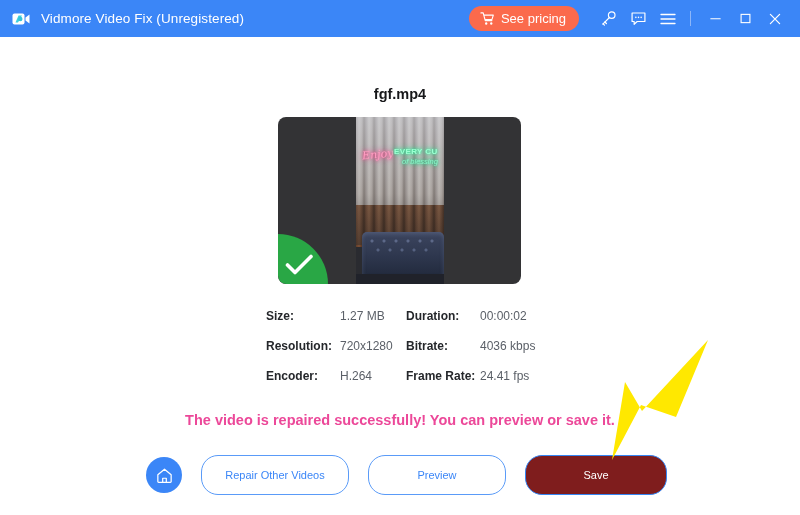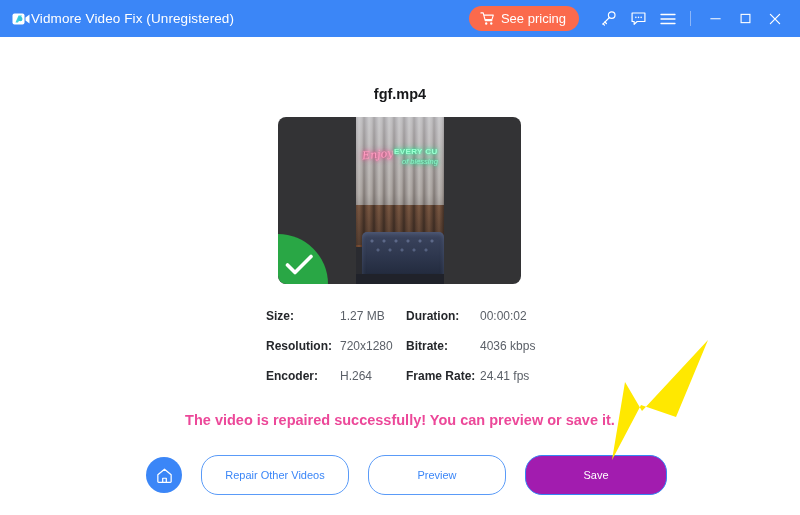--- a/index.html
+++ b/index.html
@@ -24,20 +24,21 @@
     background: #3b86f7;
     display: flex;
     align-items: center;
   }
   .app-logo {
     margin-left: 11px;
     width: 20px; height: 20px;
     display: block;
   }
   .app-title {
+    margin-left: 10px;
     color: #ffffff;
     font-size: 13.5px;
     letter-spacing: 0.1px;
     white-space: nowrap;
   }
   .tb-right {
     margin-left: auto;
     display: flex;
     align-items: center;
     height: 100%;
@@ -291,21 +292,21 @@
     font-size: 11px;
     cursor: pointer;
     box-sizing: border-box;
   }
   .pill.outline {
     background: #ffffff;
     border: 1px solid #5a9bf8;
     color: #3b86f7;
   }
   .pill.primary {
-    background: #a21caf;
+    background: #7f1d1d;
     border: 1px solid #3586f4;
     color: #ffffff;
   }
   .w-repair { width: 148px; }
   .w-preview { width: 138px; }
   .w-save { width: 142px; }
 
   
   .arrow {
     position: absolute;

